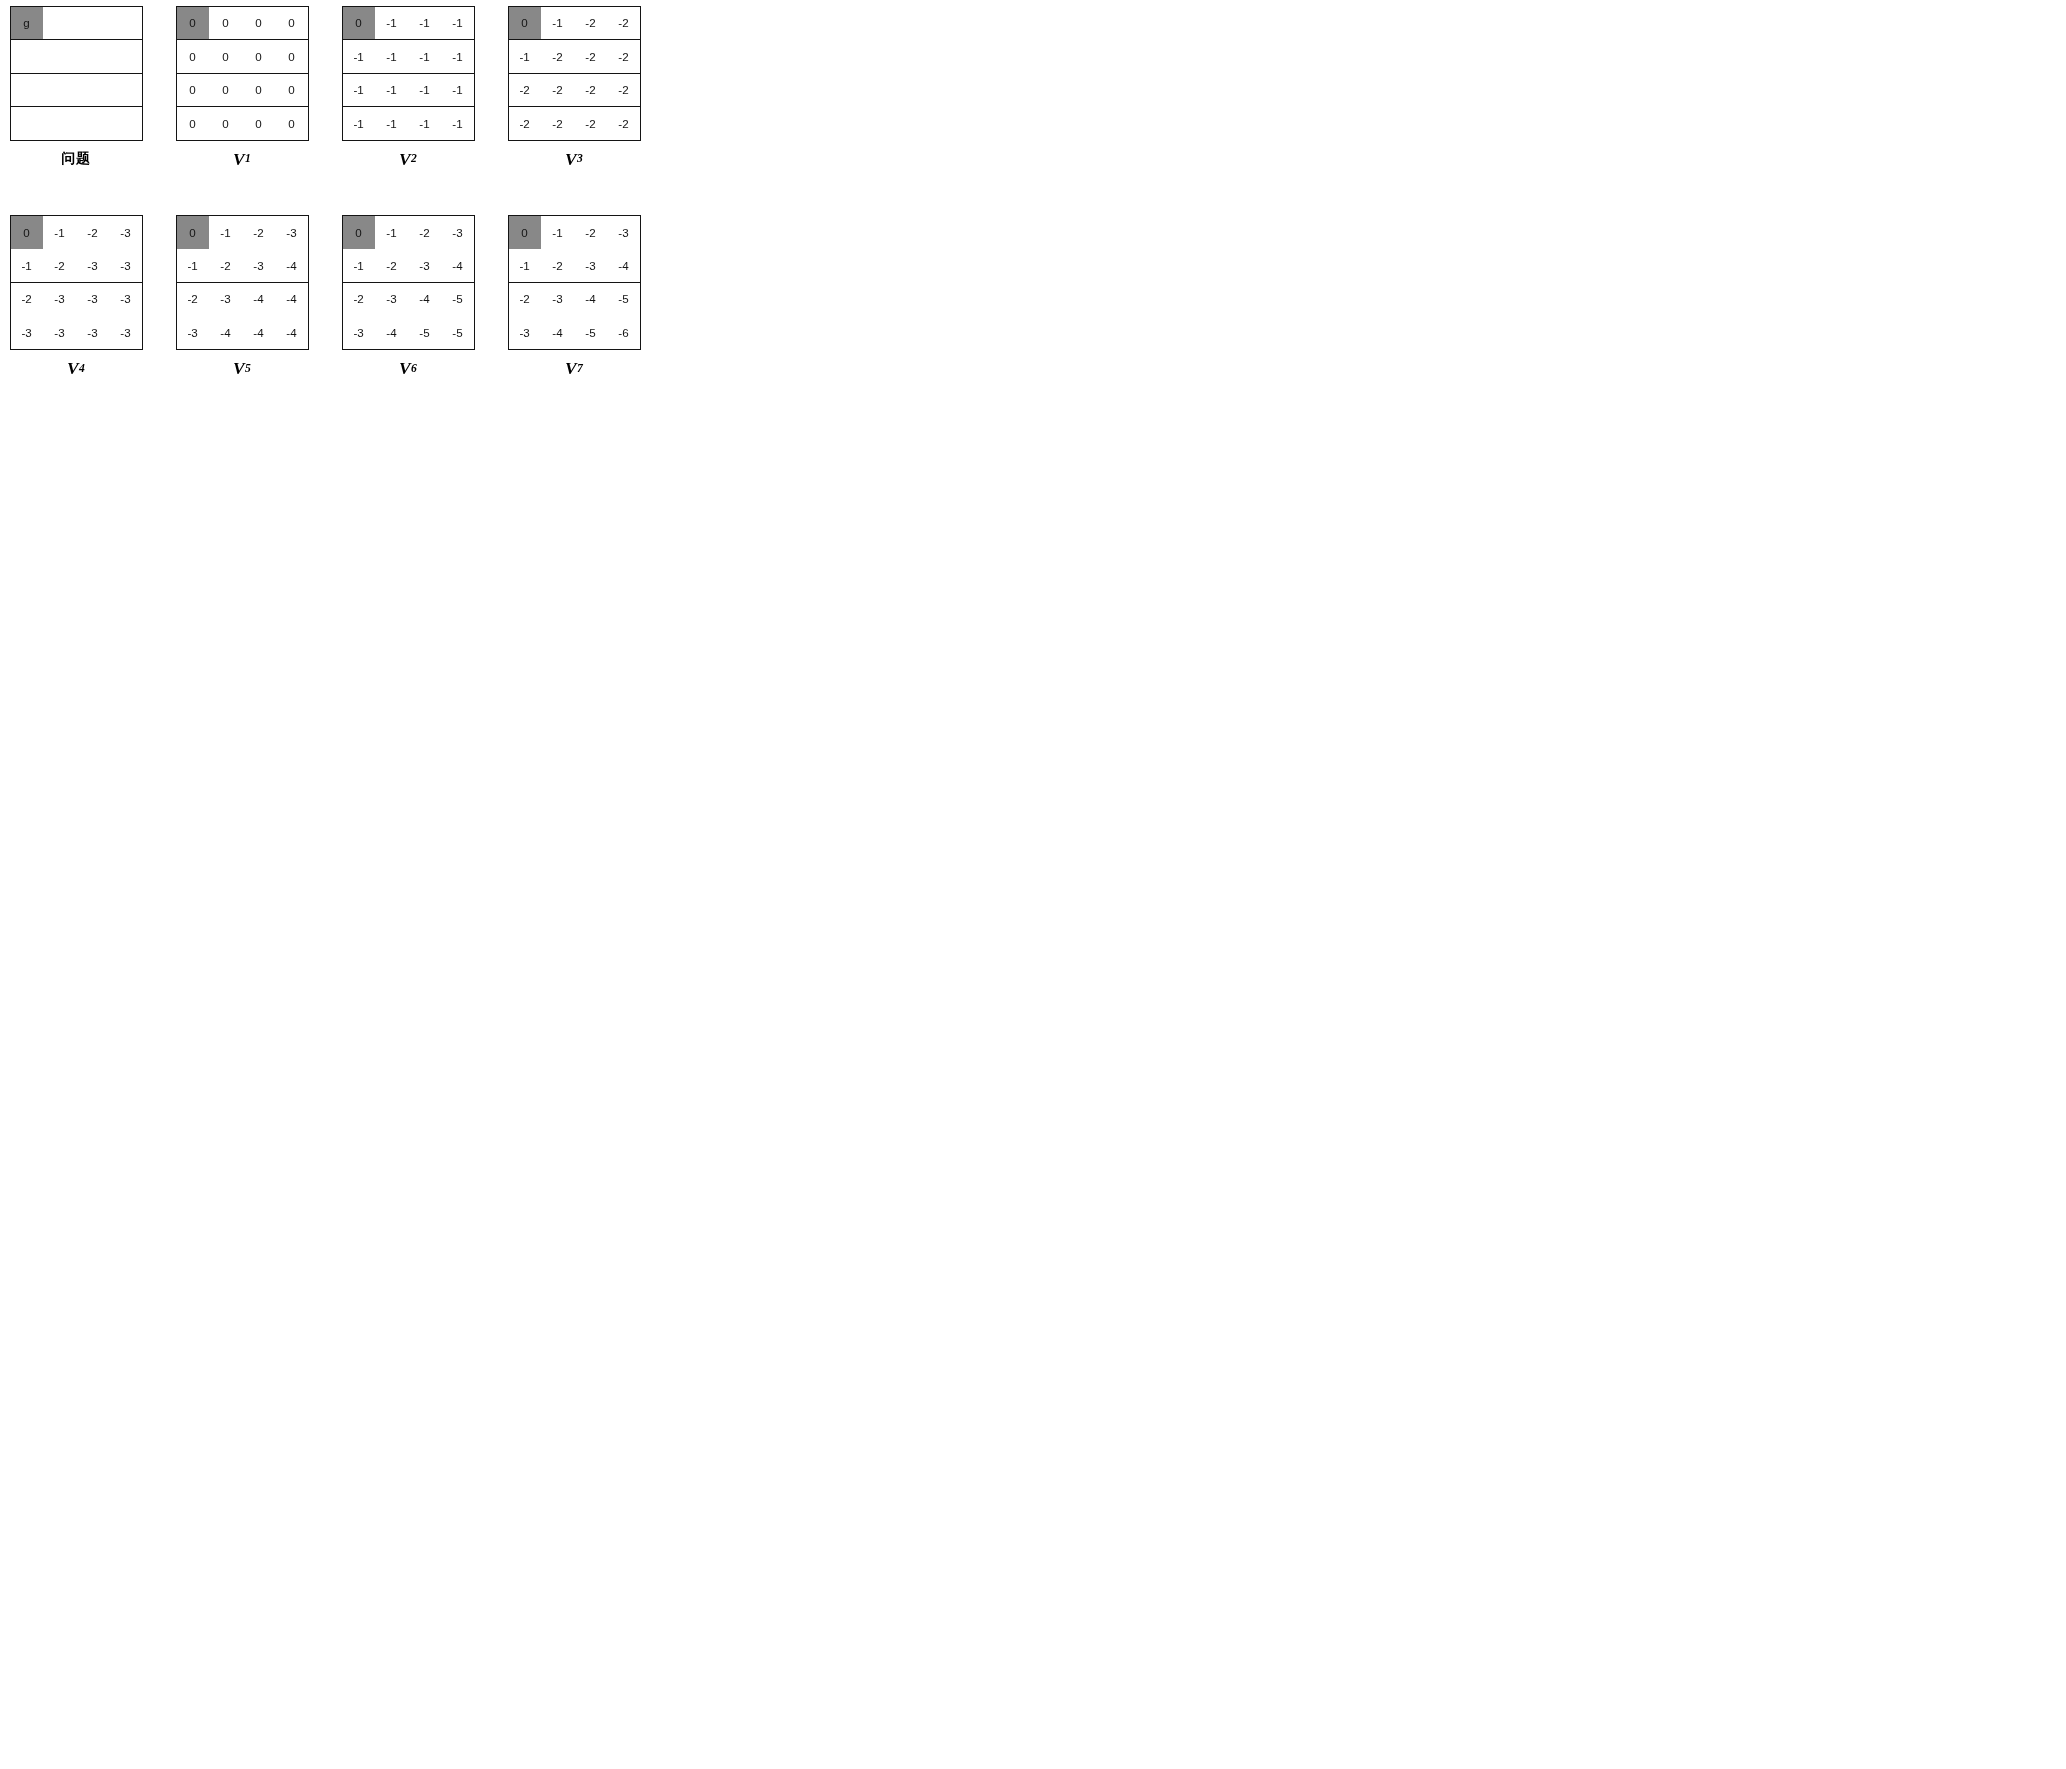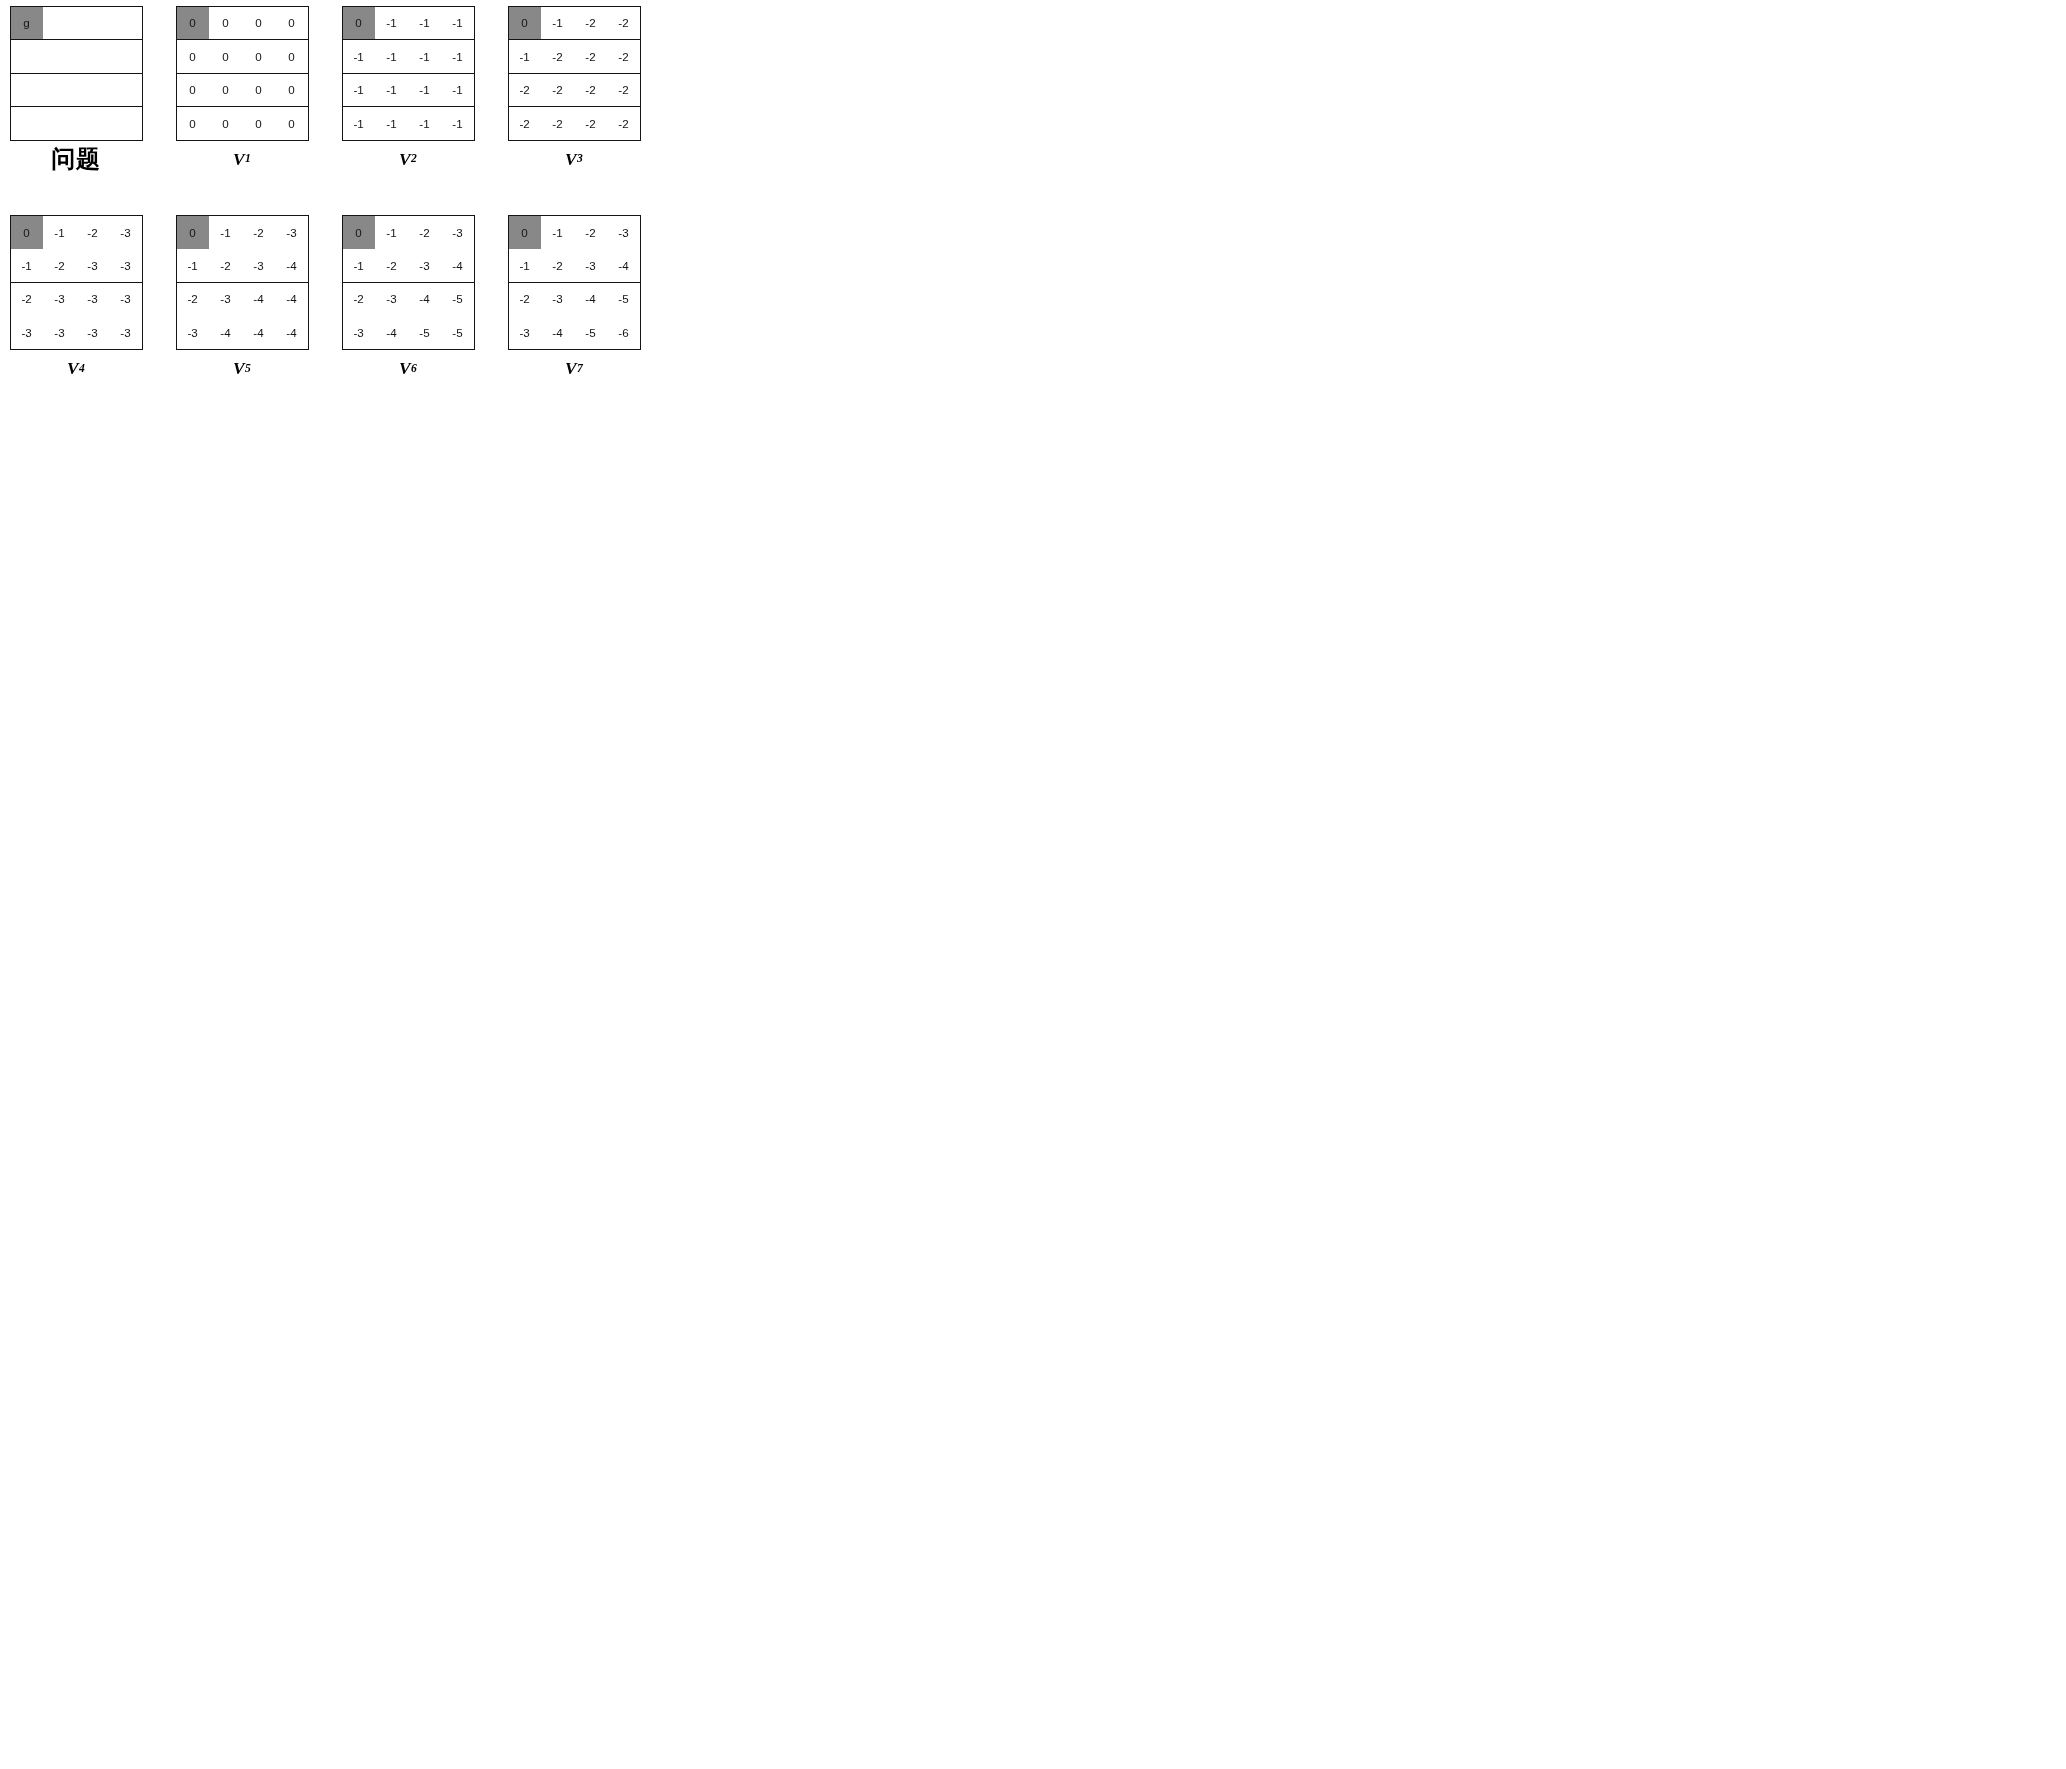--- a/index.html
+++ b/index.html
@@ -57,21 +57,21 @@
     margin-top: 5.8px;
     height: 25px;
     display: flex;
     align-items: center;
     justify-content: center;
     color: #000000;
   }
   .cjk {
     font-family: "DejaVu Serif", "Liberation Serif", serif;
     font-weight: 700;
-    font-size: 24px;
+    font-size: 14px;
     letter-spacing: 0.8px;
   }
   .vbase {
     font-family: "Liberation Serif", serif;
     font-style: italic;
     font-weight: 700;
     font-size: 17.4px;
   }
   .vsub {
     font-family: "Liberation Serif", serif;

